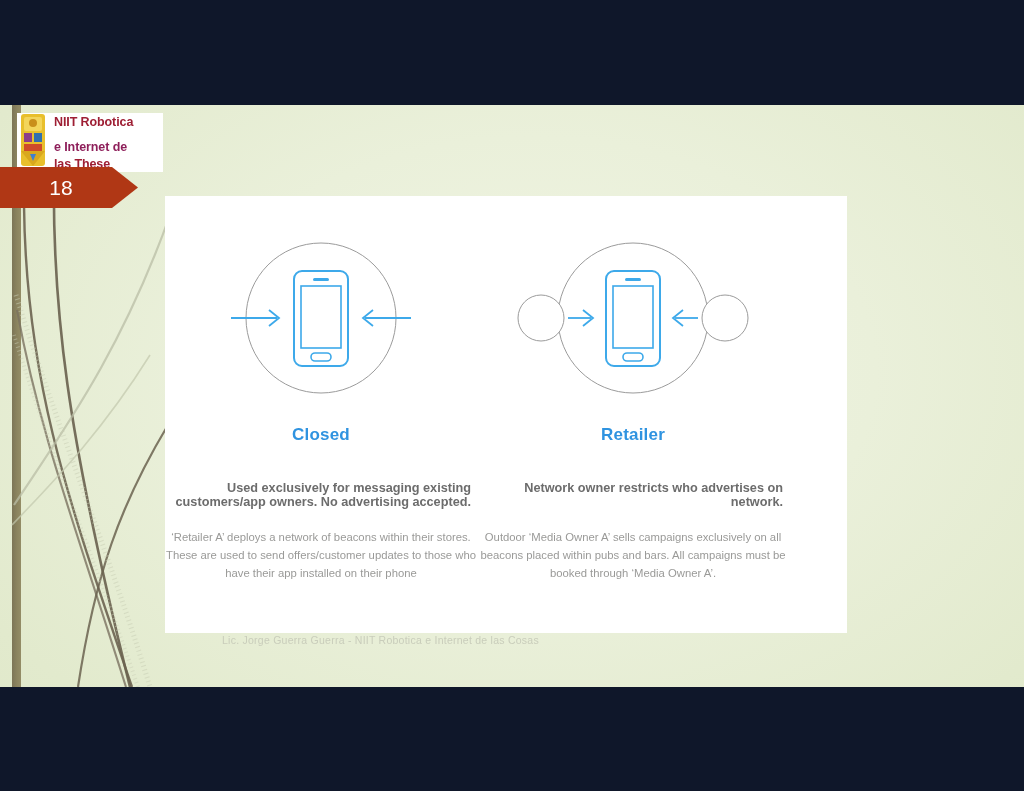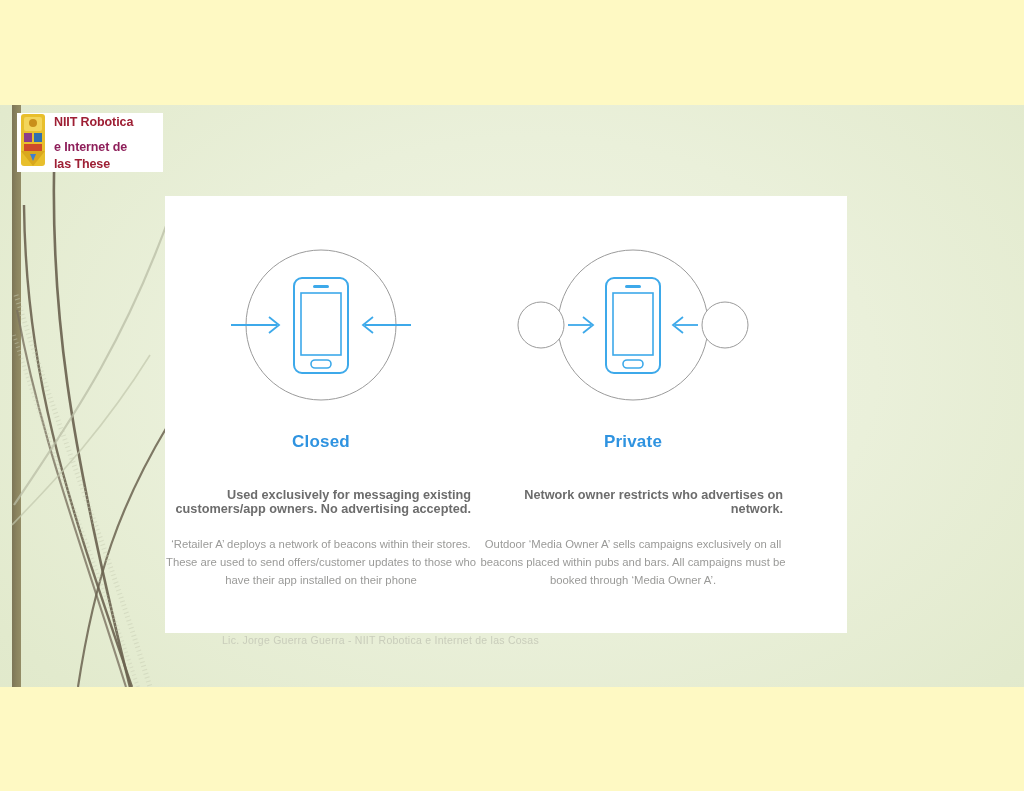--- a/index.html
+++ b/index.html
@@ -12,21 +12,21 @@
     height: 791px;
     overflow: hidden;
     font-family: "Liberation Sans", sans-serif;
   }
 
   
   #viewer {
     position: relative;
     width: 1024px;
     height: 791px;
-    background: #fef9c3;
+    background: #0f172a;
   }
 
   
   #slide {
     position: absolute;
     left: 0;
     top: 105px;
     width: 1024px;
     height: 582px;
     background:
@@ -114,21 +114,21 @@
     left: 165px;
     top: 91px;
     width: 682px;
     height: 437px;
     background: #ffffff;
   }
 
   .cols {
     position: absolute;
     left: 0;
-    top: 16px;
+    top: 9px;
     width: 572px;
     height: 437px;
     display: flex;
   }
   .col {
     flex: 1 1 50%;
     position: relative;
     display: flex;
     flex-direction: column;
     align-items: center;
@@ -215,20 +215,23 @@
         <rect x="6" y="31" width="18" height="7" fill="#cf4a2a"></rect>
         <path d="M12 41 L18 41 L15 48 Z" fill="#3f7fd0"></path>
       </svg>
       <div class="logo-text">
         <div class="ln1">NIIT Robotica</div>
         <div class="ln2">e Internet de</div>
         <div class="ln3">las These</div>
       </div>
     </div>
 
+    <div class="page-banner">
+      <span>18</span>
+    </div>
 
     <div class="content-panel">
       <div class="cols">
 
         <div class="col">
           <div class="figure">
             <svg width="200" height="180" viewBox="0 0 200 180">
               <circle cx="100" cy="90" r="75" fill="none" stroke="#9b9b9b" stroke-width="1"></circle>
 
               <line x1="10" y1="90" x2="56" y2="90" stroke="#3da9ea" stroke-width="1.8"></line>
@@ -260,21 +263,21 @@
               <circle cx="212" cy="90" r="23" fill="#ffffff" stroke="#9b9b9b" stroke-width="1"></circle>
               <line x1="185" y1="90" x2="162" y2="90" stroke="#3da9ea" stroke-width="1.8"></line>
               <polyline points="170,82 160,90 170,98" fill="none" stroke="#3da9ea" stroke-width="1.8"></polyline>
 
               <rect x="93" y="43" width="54" height="95" rx="8" fill="#ffffff" stroke="#3da9ea" stroke-width="2"></rect>
               <rect x="100" y="58" width="40" height="62" fill="none" stroke="#3da9ea" stroke-width="1.6"></rect>
               <rect x="112" y="50" width="16" height="3" rx="1.5" fill="#3da9ea"></rect>
               <rect x="110" y="125" width="20" height="8" rx="4" fill="none" stroke="#3da9ea" stroke-width="1.6"></rect>
             </svg>
           </div>
-          <div class="col-title">Private</div>
+          <div class="col-title">Retailer</div>
           <div class="col-sub">Network owner restricts who advertises on network.</div>
           <div class="col-detail">Outdoor ‘Media Owner A’ sells campaigns exclusively on all beacons placed within pubs and bars. All campaigns must be booked through ‘Media Owner A’.</div>
         </div>
 
       </div>
     </div>
 
     <div class="footer-note">Lic. Jorge Guerra Guerra - NIIT Robotica e Internet de las Cosas</div>
 
   </div>

